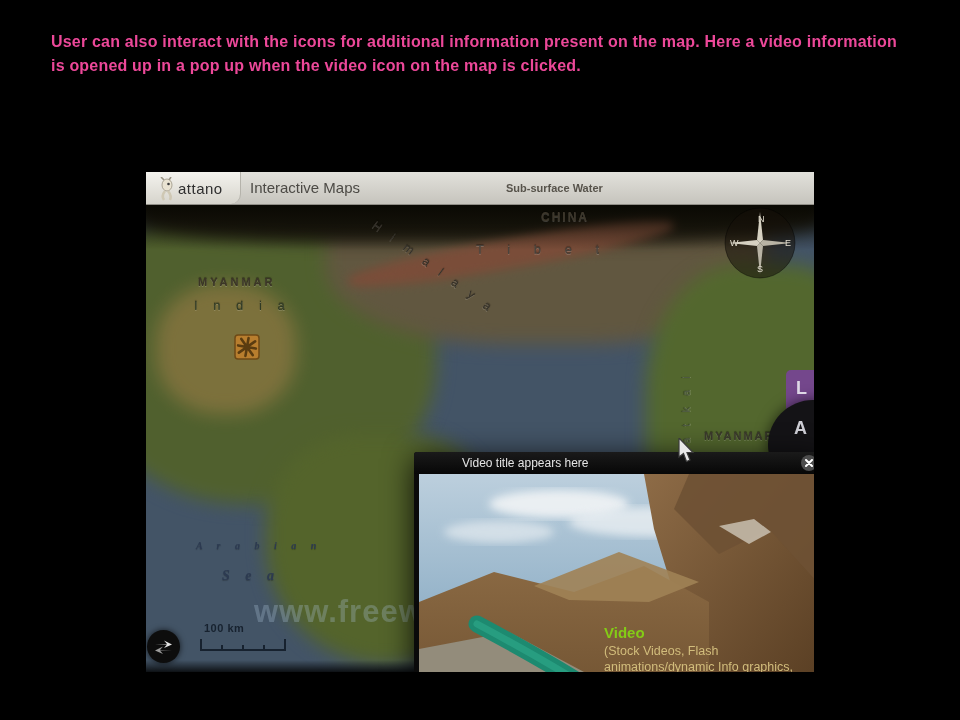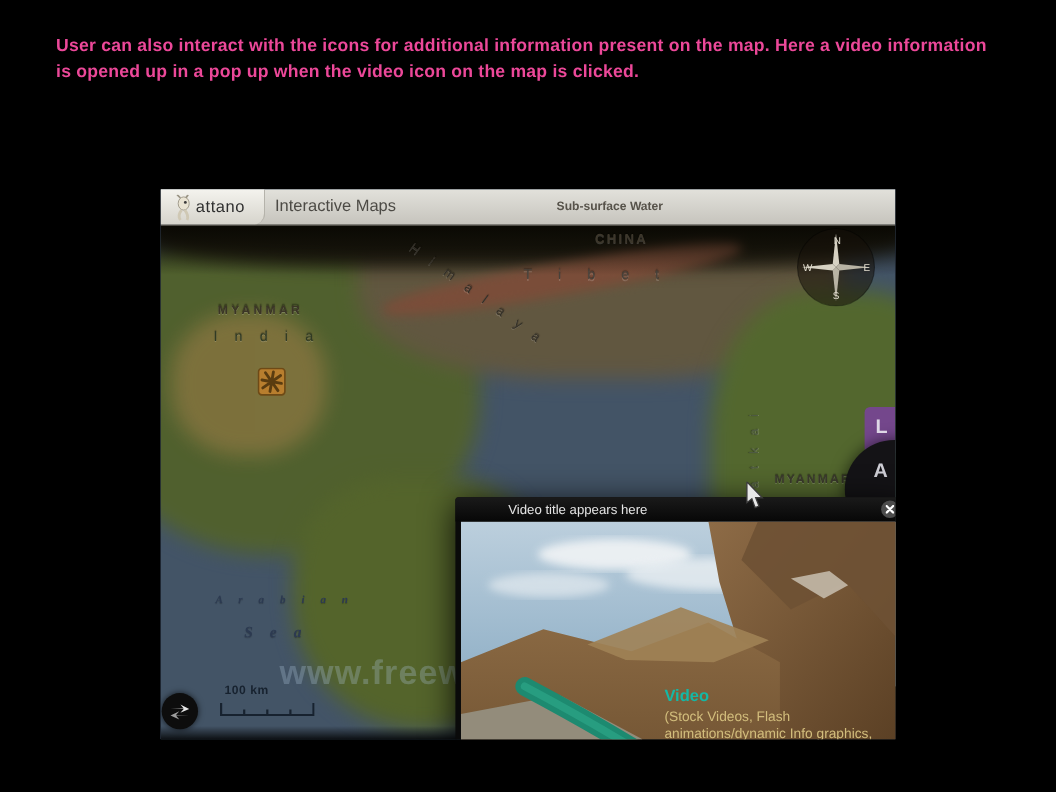--- a/index.html
+++ b/index.html
@@ -74,21 +74,21 @@
     position:absolute;left:268px;top:280px;width:410px;height:312px;z-index:50;
     background:#0a0a0a;border-radius:3px;box-shadow:0 6px 30px rgba(0,0,0,.85);
   }
   .popup-titlebar{position:absolute;left:0;top:0;width:100%;height:22px;
     background:linear-gradient(#1a1a1a,#070707);border-radius:3px 3px 0 0;}
   .popup-title{position:absolute;left:10px;top:4px;font-size:12px;color:#e4e4e4;margin-left:38px;}
   .popup-close{position:absolute;right:7px;top:3px;width:16px;height:16px;border-radius:50%;
     background:#4c4c4c;display:flex;align-items:center;justify-content:center;}
   .video-frame{position:absolute;left:5px;top:22px;width:400px;height:260px;overflow:hidden;background:#222;}
   .video-overlay{position:absolute;left:185px;top:150px;width:205px;z-index:3;}
-  .vo-head{font-size:15px;font-weight:bold;color:#14b8a6;}
+  .vo-head{font-size:15px;font-weight:bold;color:#84cc16;}
   .vo-desc{font-size:12.5px;color:#d2bd7c;line-height:1.28;margin-top:2px;}
   
   .cursor{position:absolute;left:678px;top:438px;z-index:200;}
   svg{display:block;}
 </style>
 </head>
 <body>
 
 <div class="caption">User can also interact with the icons for additional information present on the map. Here a video information is opened up in a pop up when the video icon on the map is clicked.</div>
 

